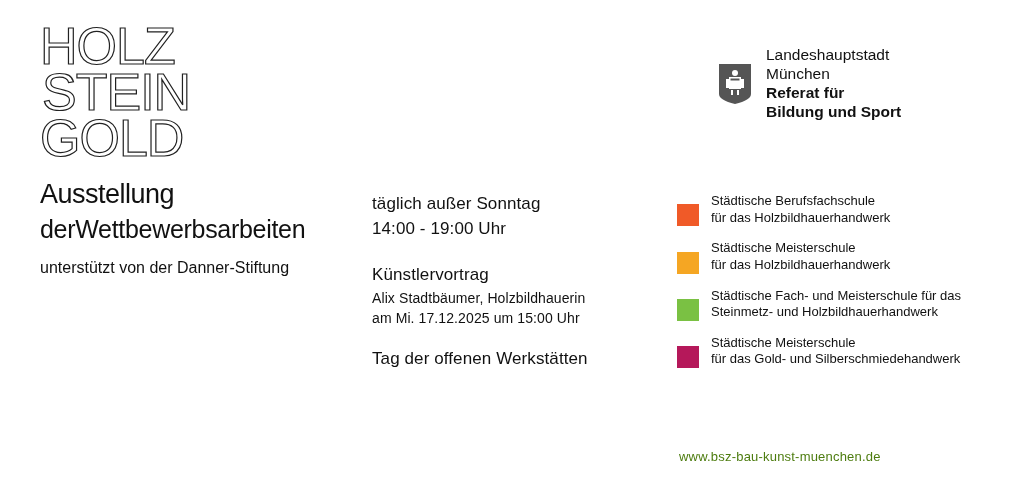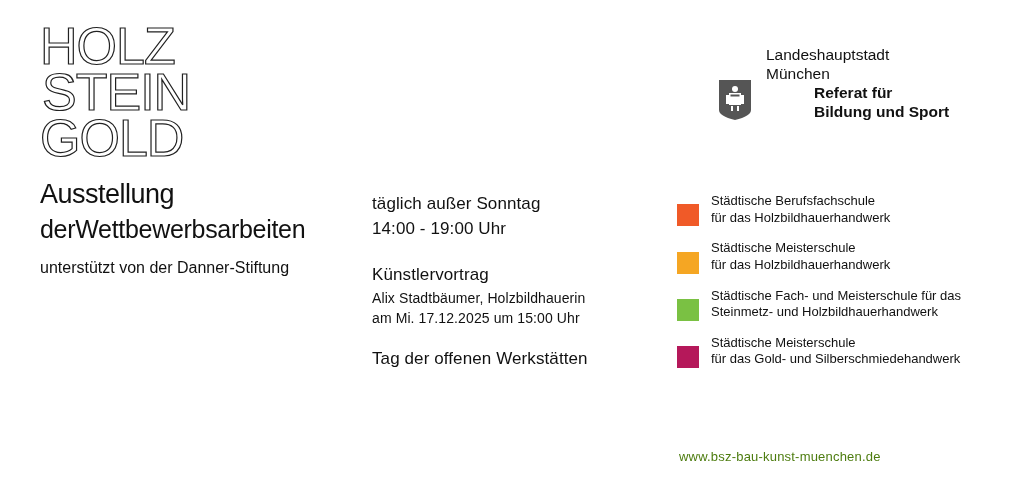--- a/index.html
+++ b/index.html
@@ -70,33 +70,33 @@
     font-size: 14px;
     line-height: 1.45;
   }
   .mid-group.tight { margin-bottom: 18px; }
 
   
   .city-logo {
     position: absolute;
     left: 716px; top: 46px;
     display: flex;
-    align-items: flex-end;
+    align-items: center;
   }
   .city-crest {
     width: 38px; height: 44px;
     margin-right: 12px;
     flex: none;
   }
   .city-text {
     font-size: 15.5px;
     line-height: 1.22;
     color: #111;
   }
-  .city-text .b { font-weight: 700; margin-left: 48px; }
+  .city-text .b { font-weight: 700; }
 
   
   .legend {
     position: absolute;
     left: 677px; top: 193px;
     width: 330px;
   }
   .legend-row {
     display: flex;
     align-items: flex-end;

